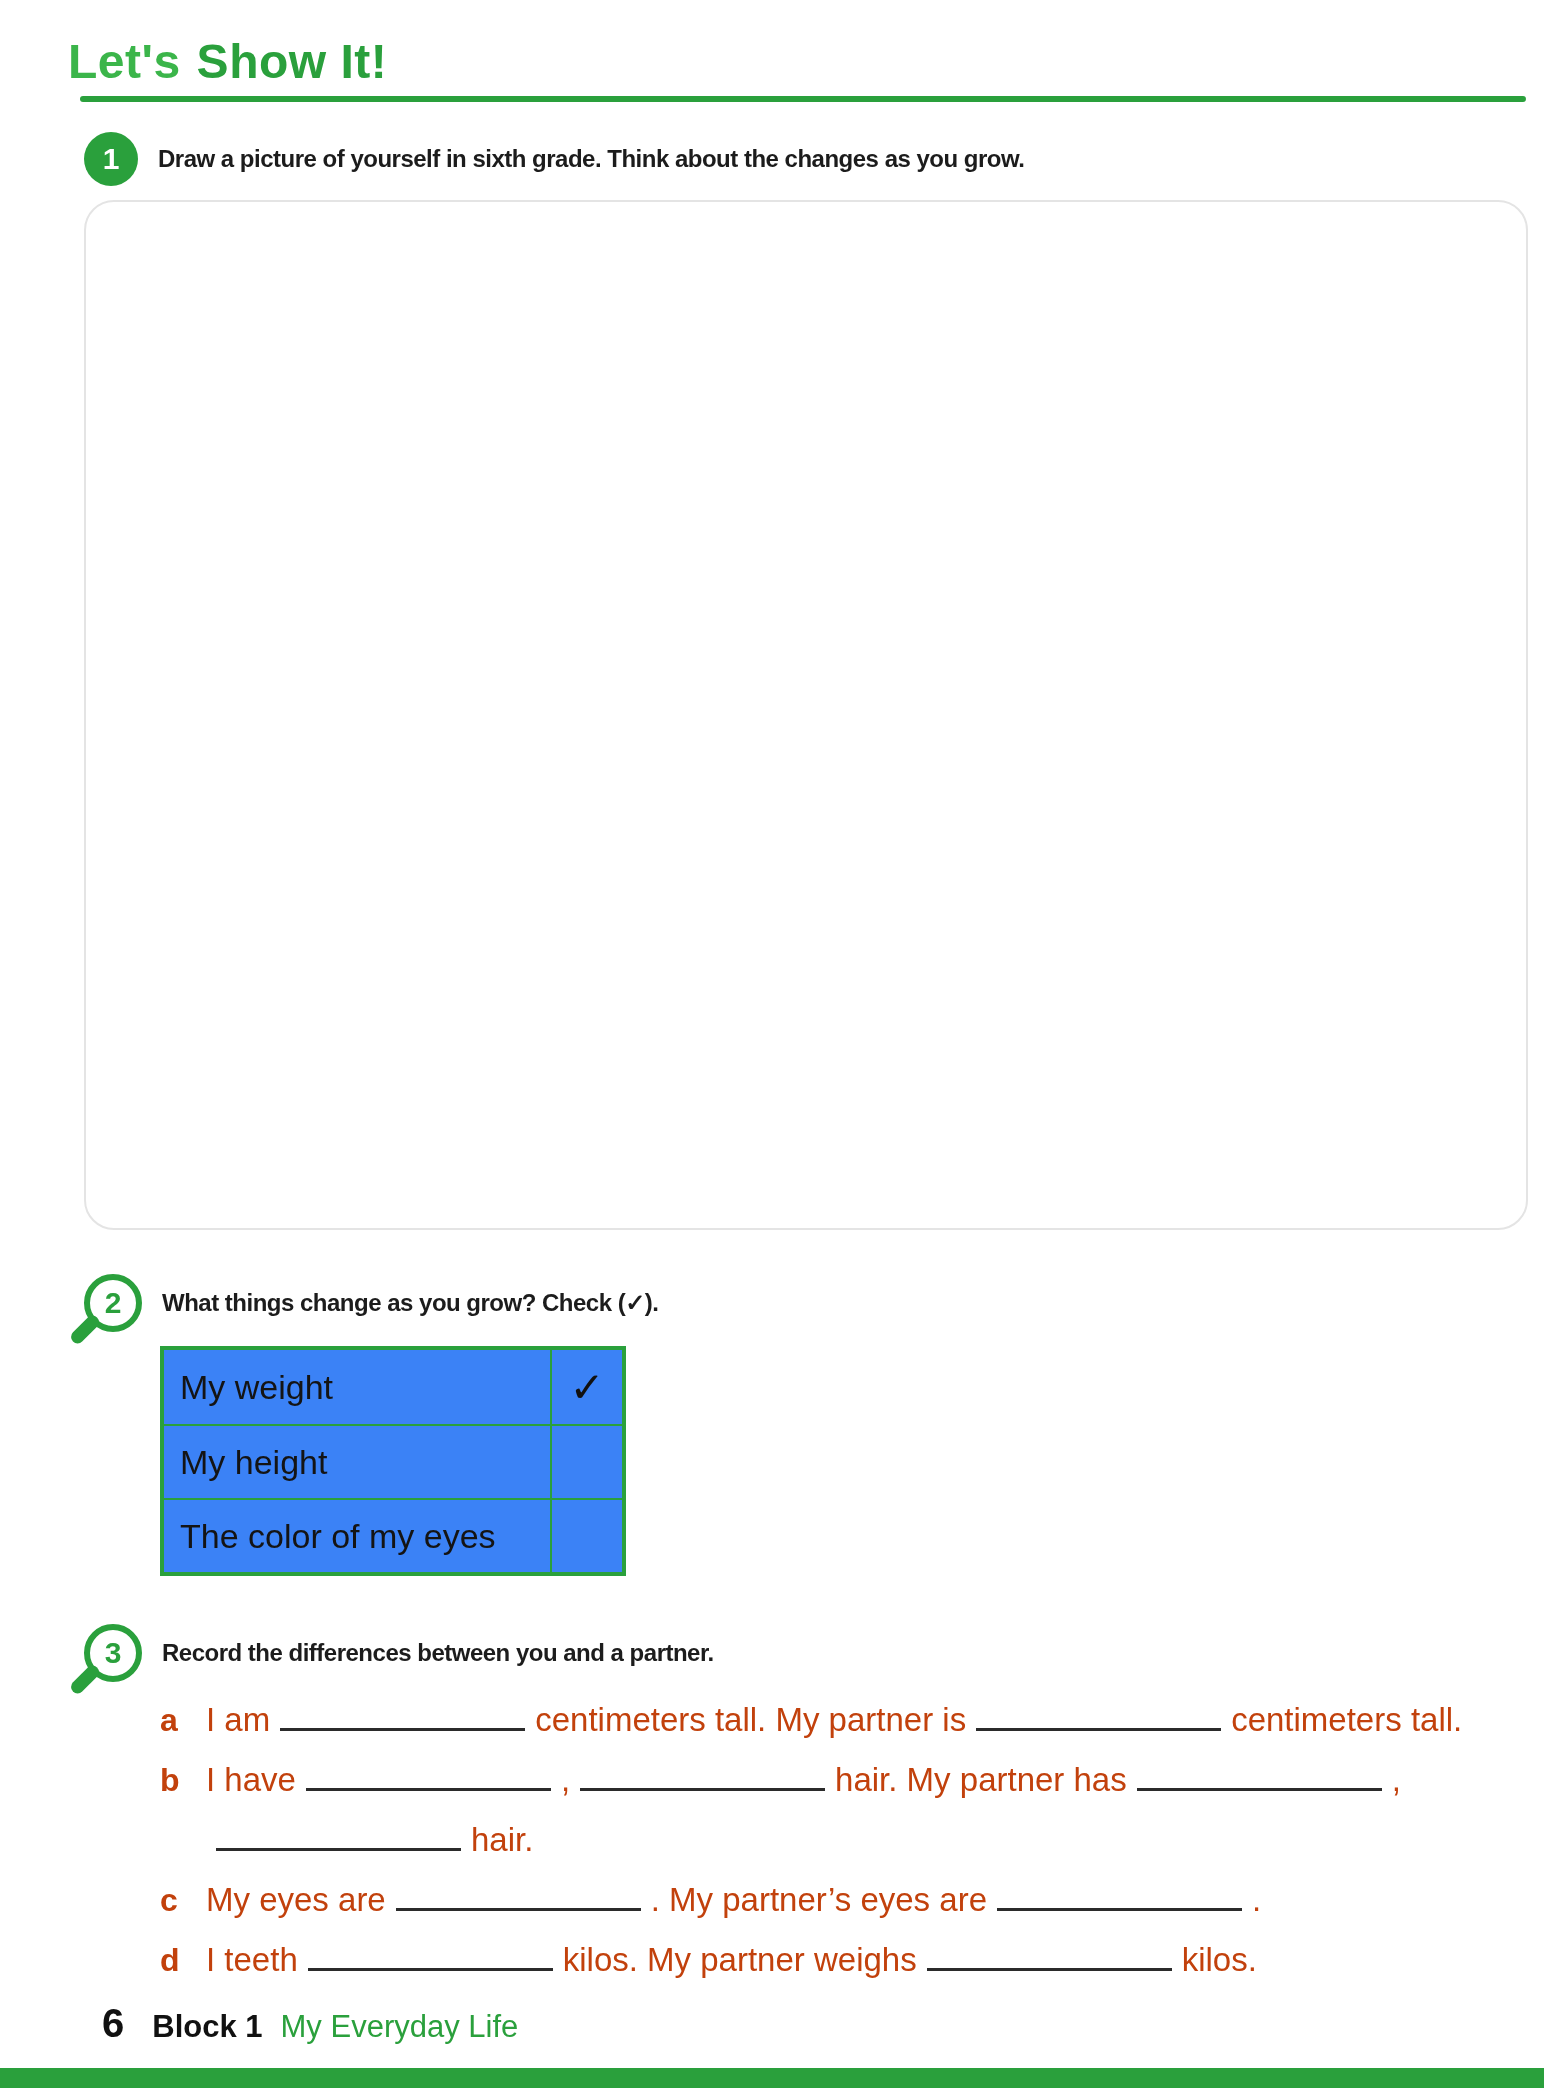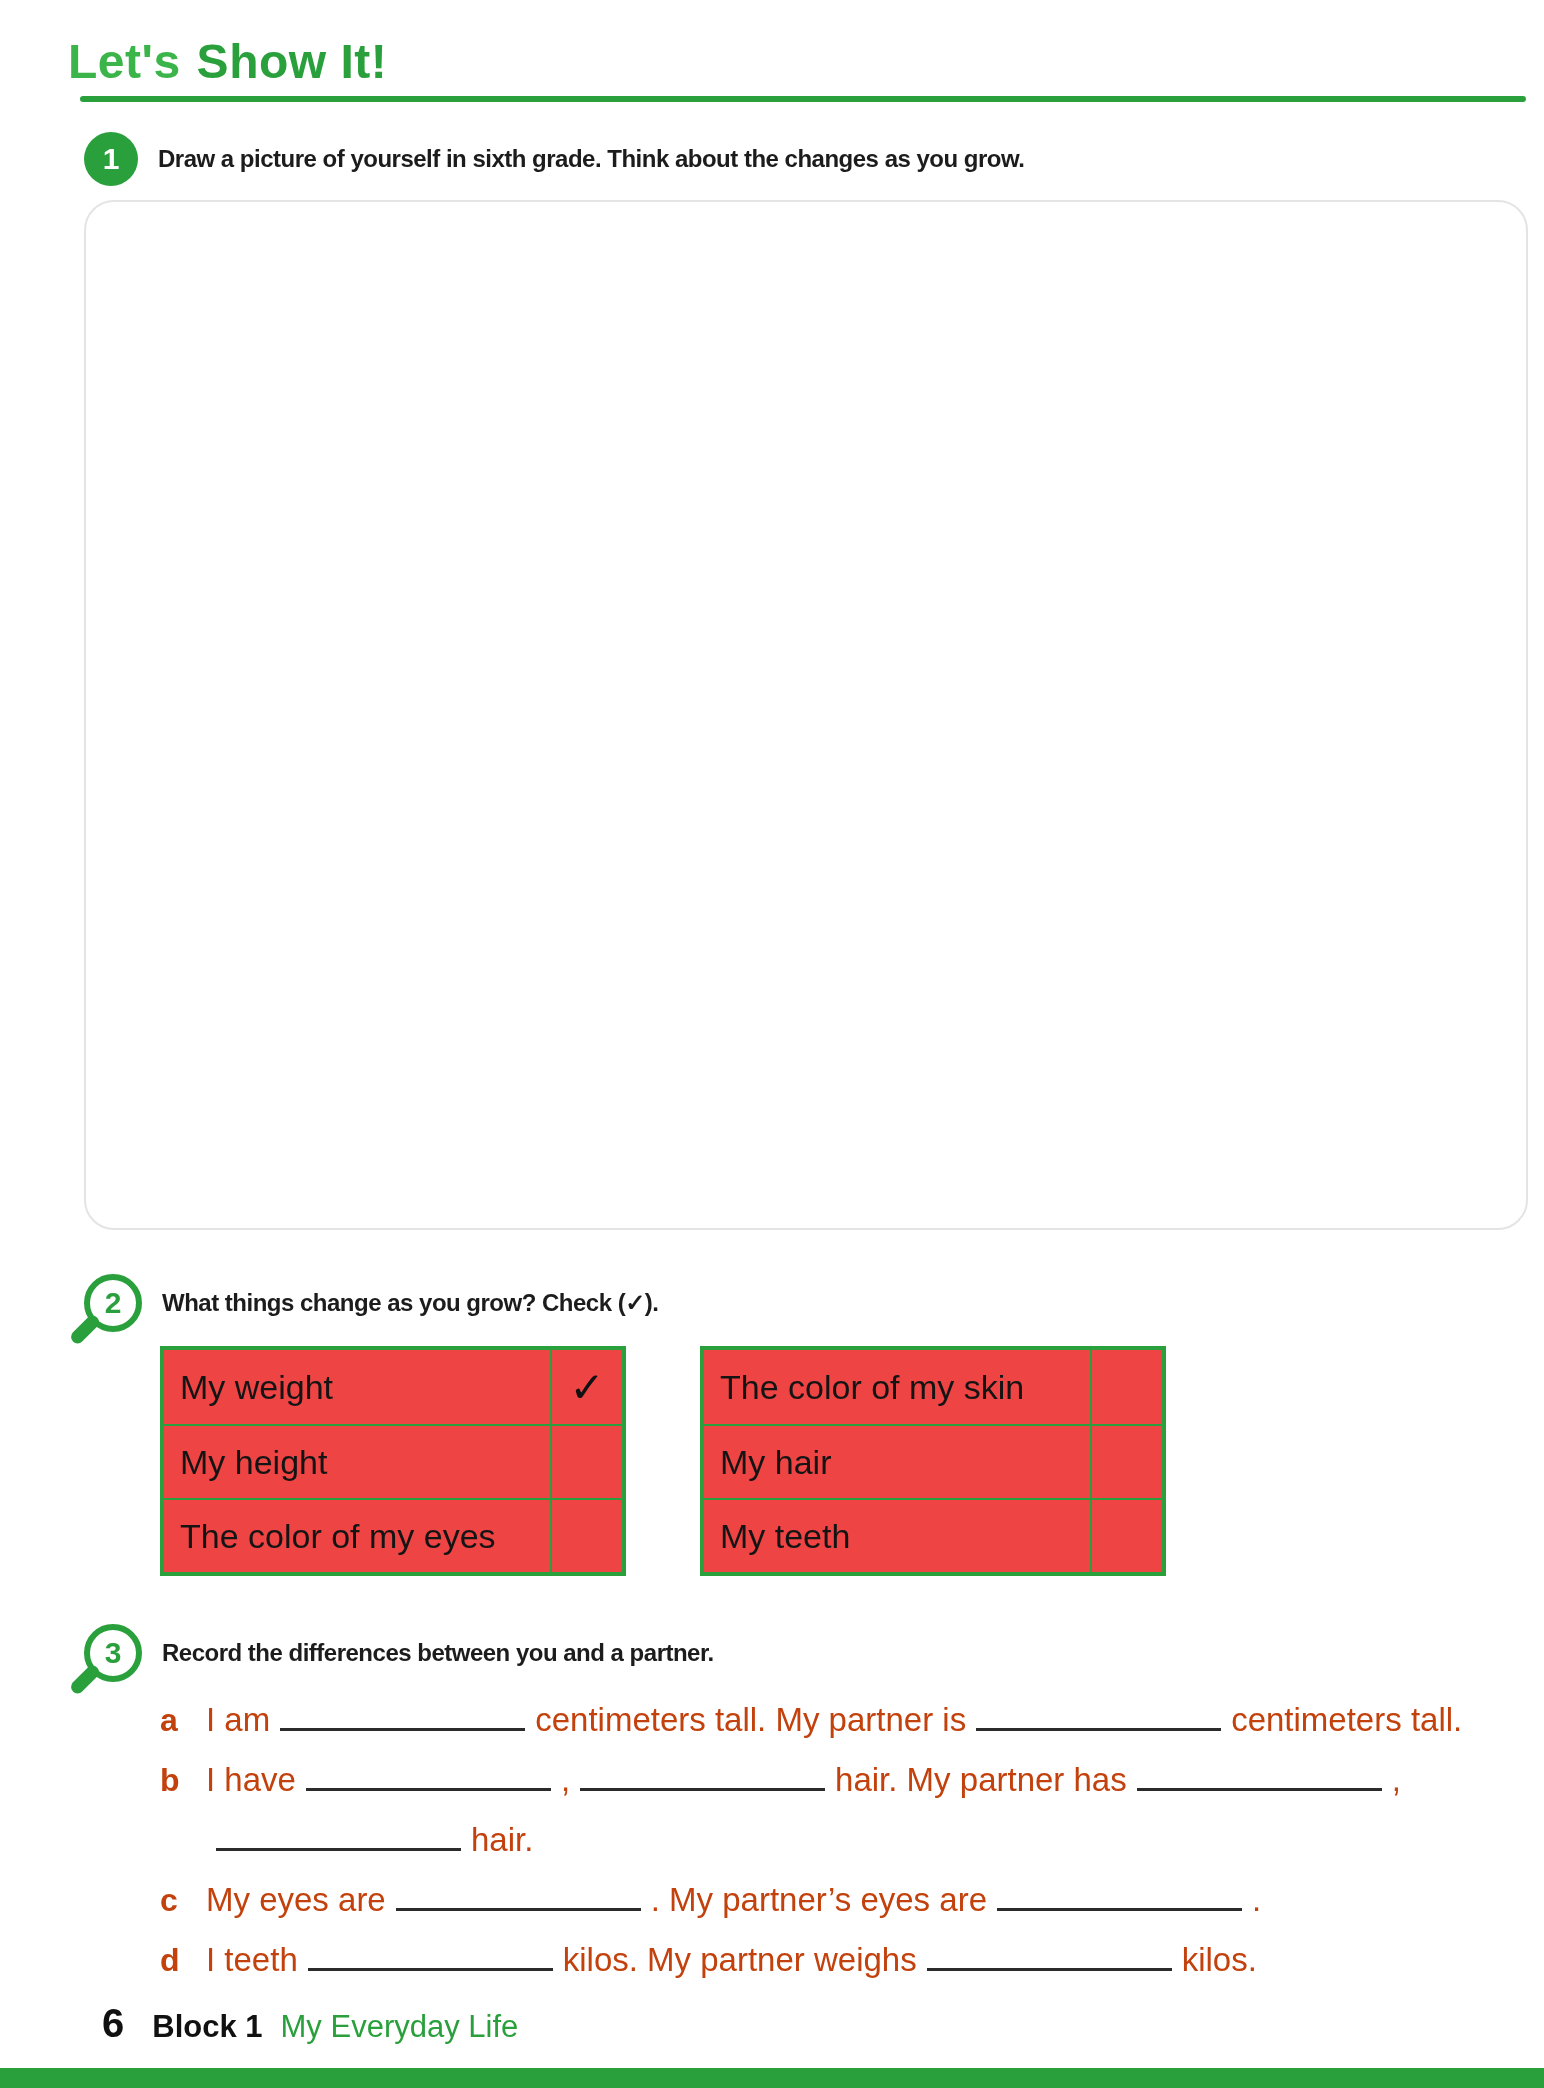--- a/index.html
+++ b/index.html
@@ -53,21 +53,21 @@
 
   
   .drawing-box {
     margin:14px 16px 0 84px; height:1030px;
     border:2px solid #e4e4e4; border-radius:30px;
     background:#ffffff;
   }
 
   
   .tables { display:flex; gap:74px; margin-left:160px; margin-top:14px; }
-  .check-table { border:4px solid var(--accent); width:466px; background:#ef4444; }
+  .check-table { border:4px solid var(--accent); width:466px; background:#3b82f6; }
   .ct-row { display:flex; border-top:2px solid var(--accent); height:74px; }
   .ct-row:first-child { border-top:none; }
   .ct-label { flex:1; display:flex; align-items:center; padding-left:16px; font-size:34px; color:#141414; }
   .ct-check {
     width:72px; border-left:2px solid var(--accent);
     display:flex; align-items:center; justify-content:center;
     font-size:42px; color:#111111;
   }
 
   
@@ -124,34 +124,20 @@
         </div>
         <div class="ct-row">
           <div class="ct-label">My height</div>
           <div class="ct-check"></div>
         </div>
         <div class="ct-row">
           <div class="ct-label">The color of my eyes</div>
           <div class="ct-check"></div>
         </div>
       </div>
-    <div class="check-table" id="table-1">
-        <div class="ct-row">
-          <div class="ct-label">The color of my skin</div>
-          <div class="ct-check"></div>
-        </div>
-        <div class="ct-row">
-          <div class="ct-label">My hair</div>
-          <div class="ct-check"></div>
-        </div>
-        <div class="ct-row">
-          <div class="ct-label">My teeth</div>
-          <div class="ct-check"></div>
-        </div>
-      </div>
   </div>
 
   <div class="activity a3">
     <div class="badge magnifier">
       <div class="handle"></div>
       <span>3</span>
     </div>
     <p class="instruction">Record the differences between you and a partner.</p>
   </div>
 

